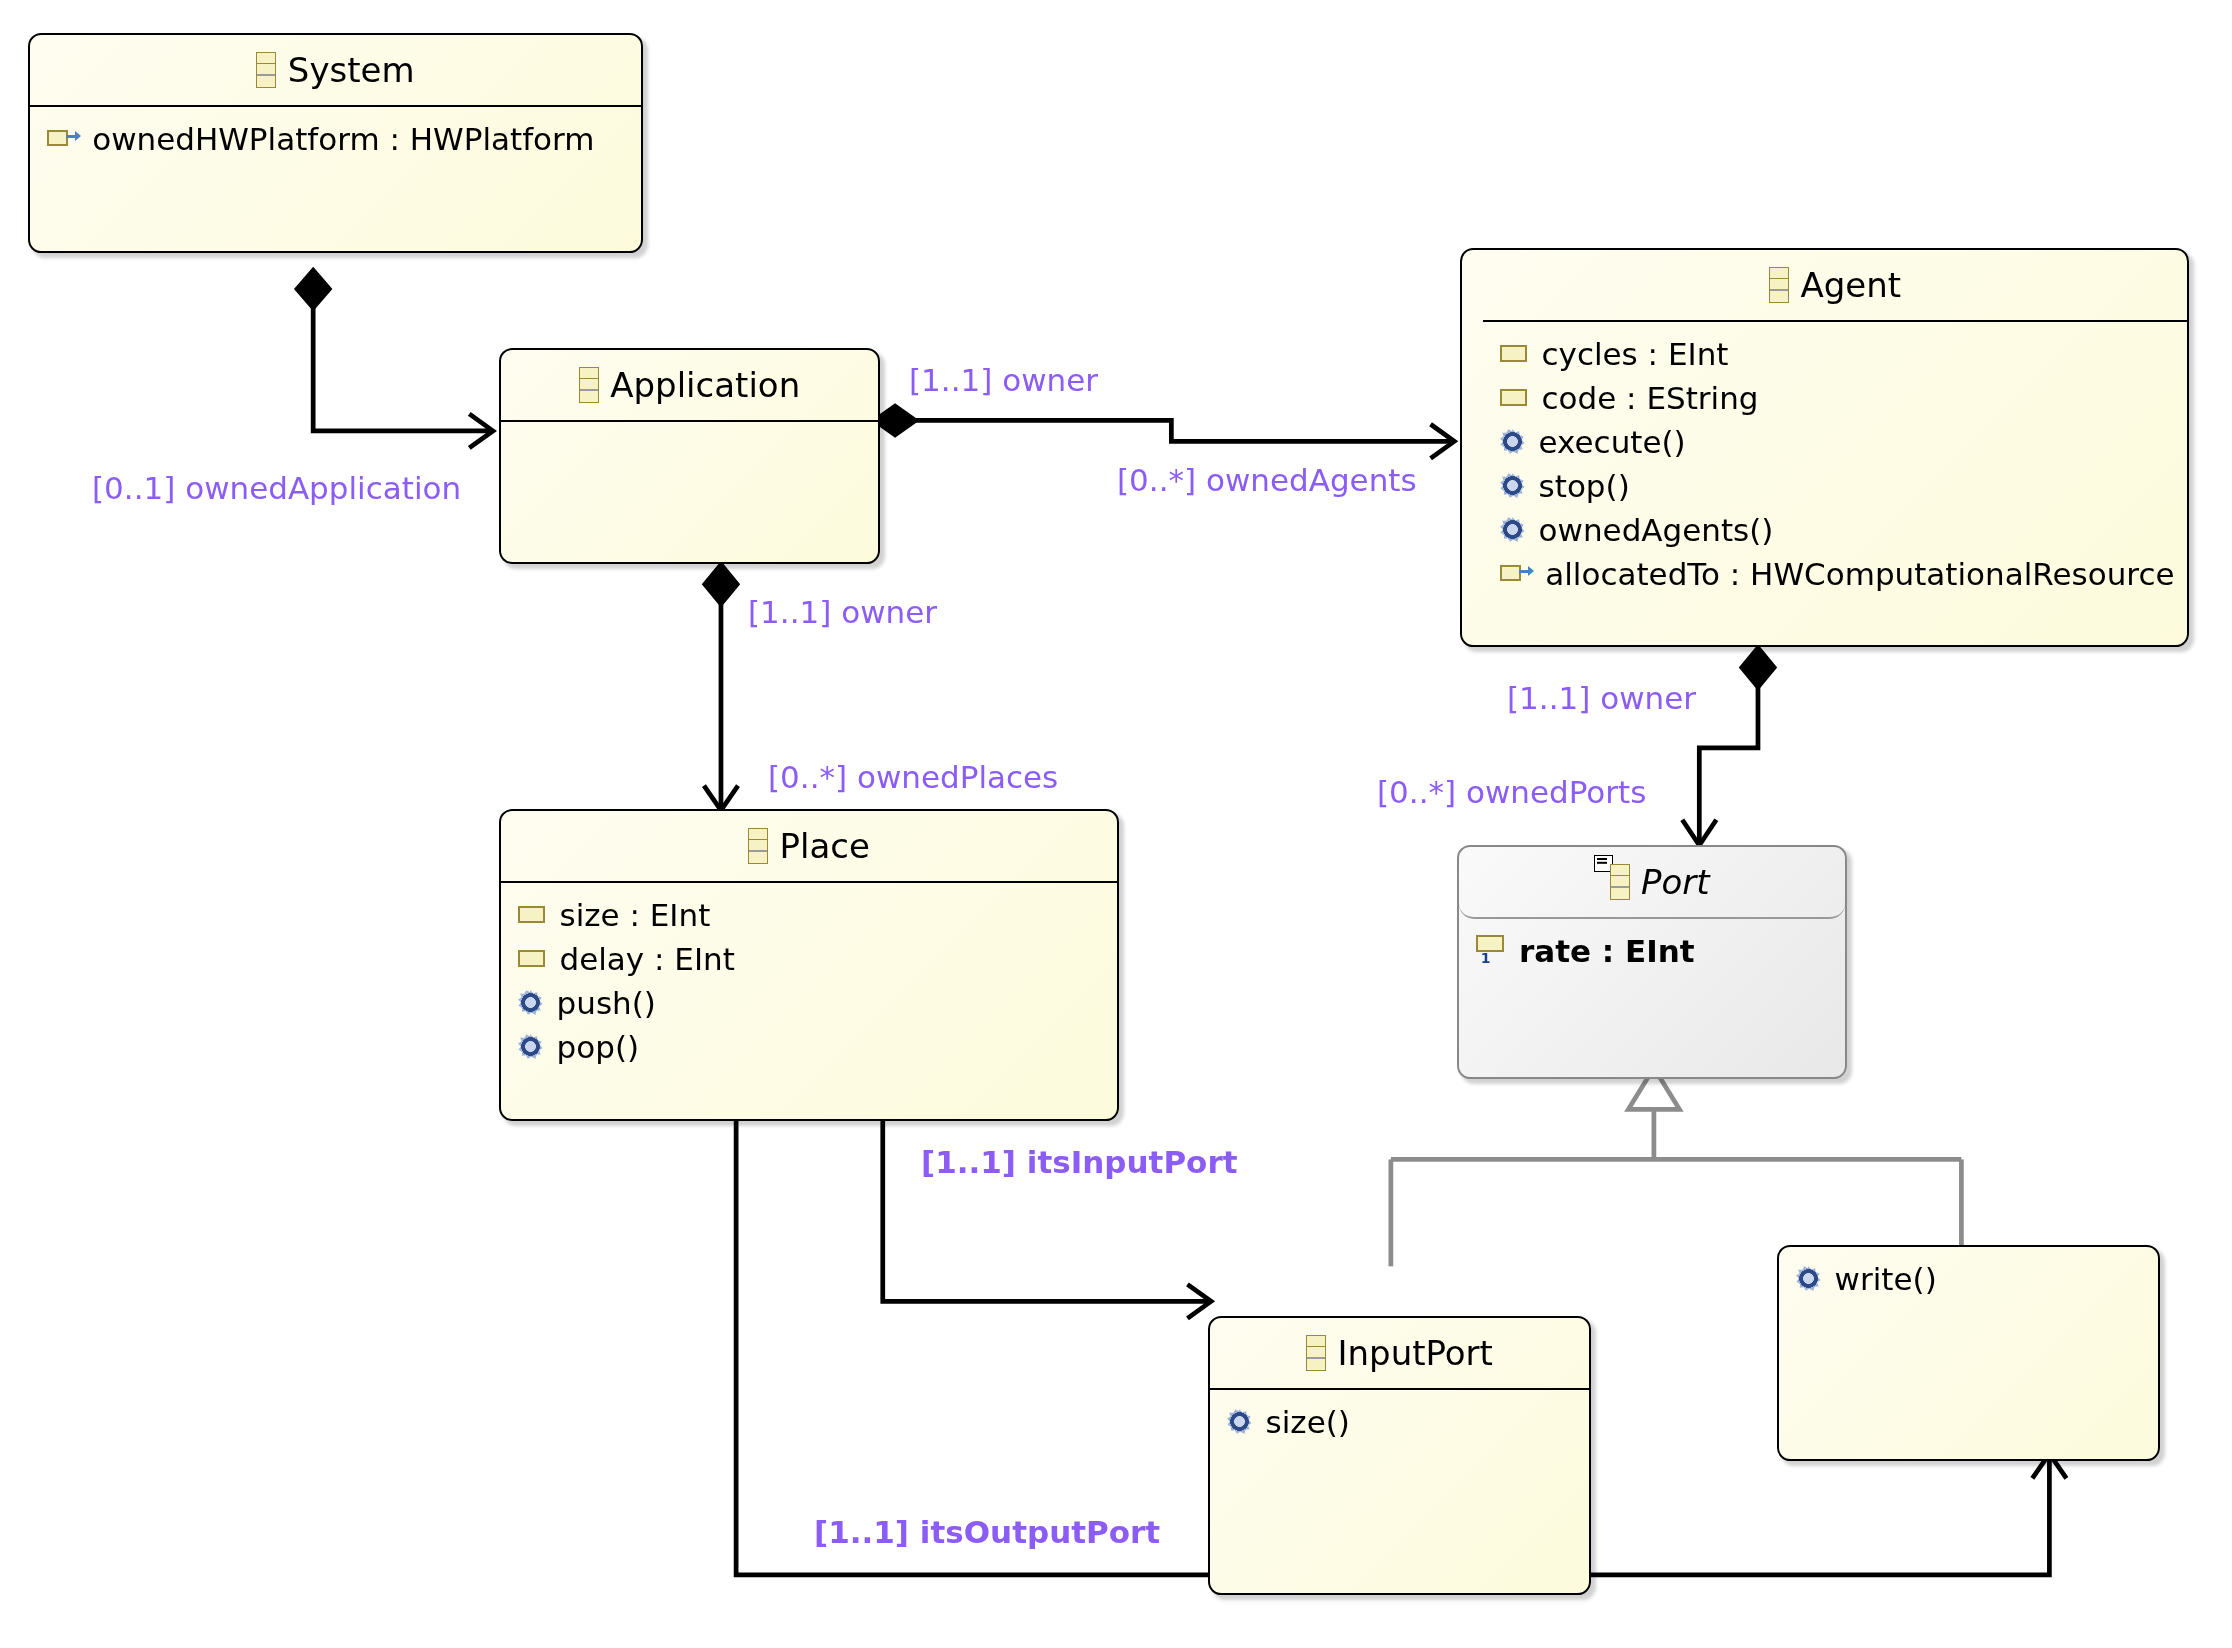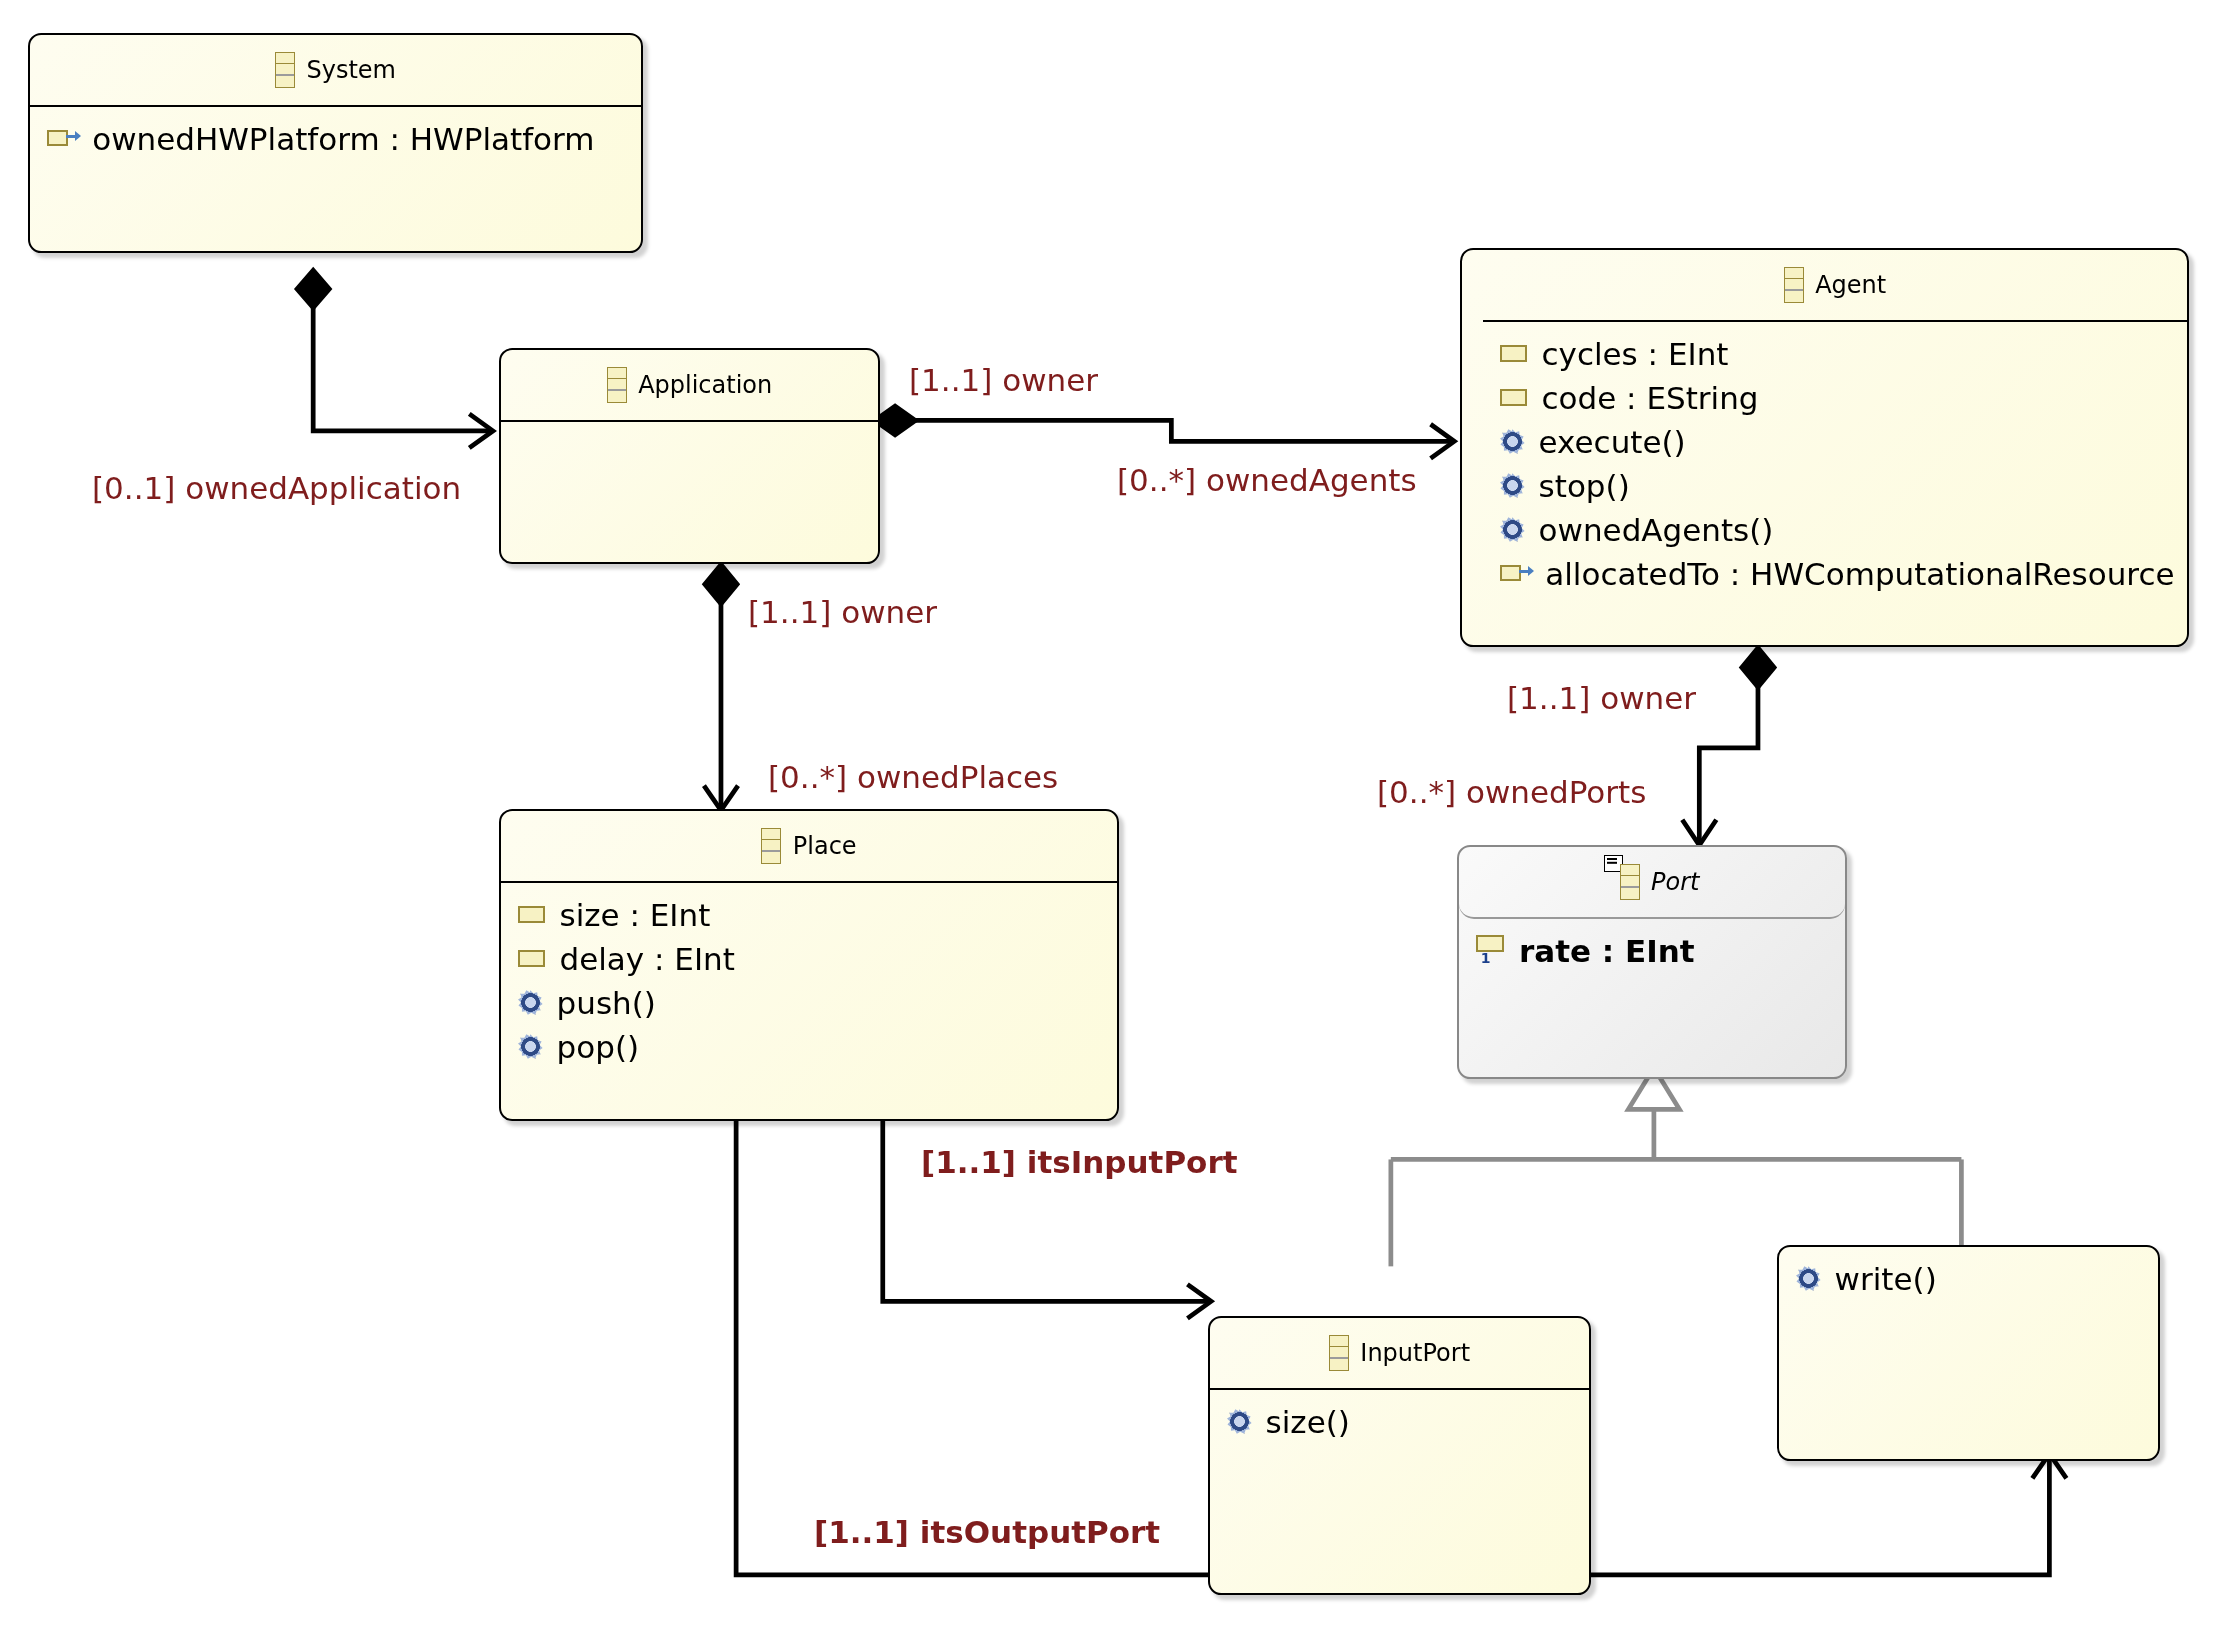--- a/index.html
+++ b/index.html
@@ -47,21 +47,21 @@
     justify-content: center;
     border-bottom: 2.8px solid #000000;
     box-sizing: border-box;
     white-space: nowrap;
   }
   .uml-class.abstract .uml-header {
     border-bottom: 2.8px solid #999999;
     border-radius: 15px;
   }
   .uml-name {
-    font-size: 24px;
+    font-size: 34px;
     color: #000000;
     line-height: 1;
   }
   .uml-class.abstract .uml-name {
     font-style: italic;
   }
   .uml-body {
     padding: 9.5px 0 0 0;
   }
   .uml-feature {
@@ -193,21 +193,21 @@
     left: 8.5px; top: -3.8px;
     border-left: 6.6px solid #4a7fc1;
     border-top: 5.7px solid transparent;
     border-bottom: 5.7px solid transparent;
   }
 
   
   .edge-label {
     position: absolute;
     font-size: 31px;
-    color: #7f1d1d;
+    color: #8b5cf6;
     white-space: nowrap;
     line-height: 1;
   }
   .edge-label.bold {
     font-weight: bold;
   }
 </style>
 </head>
 <body>
 

